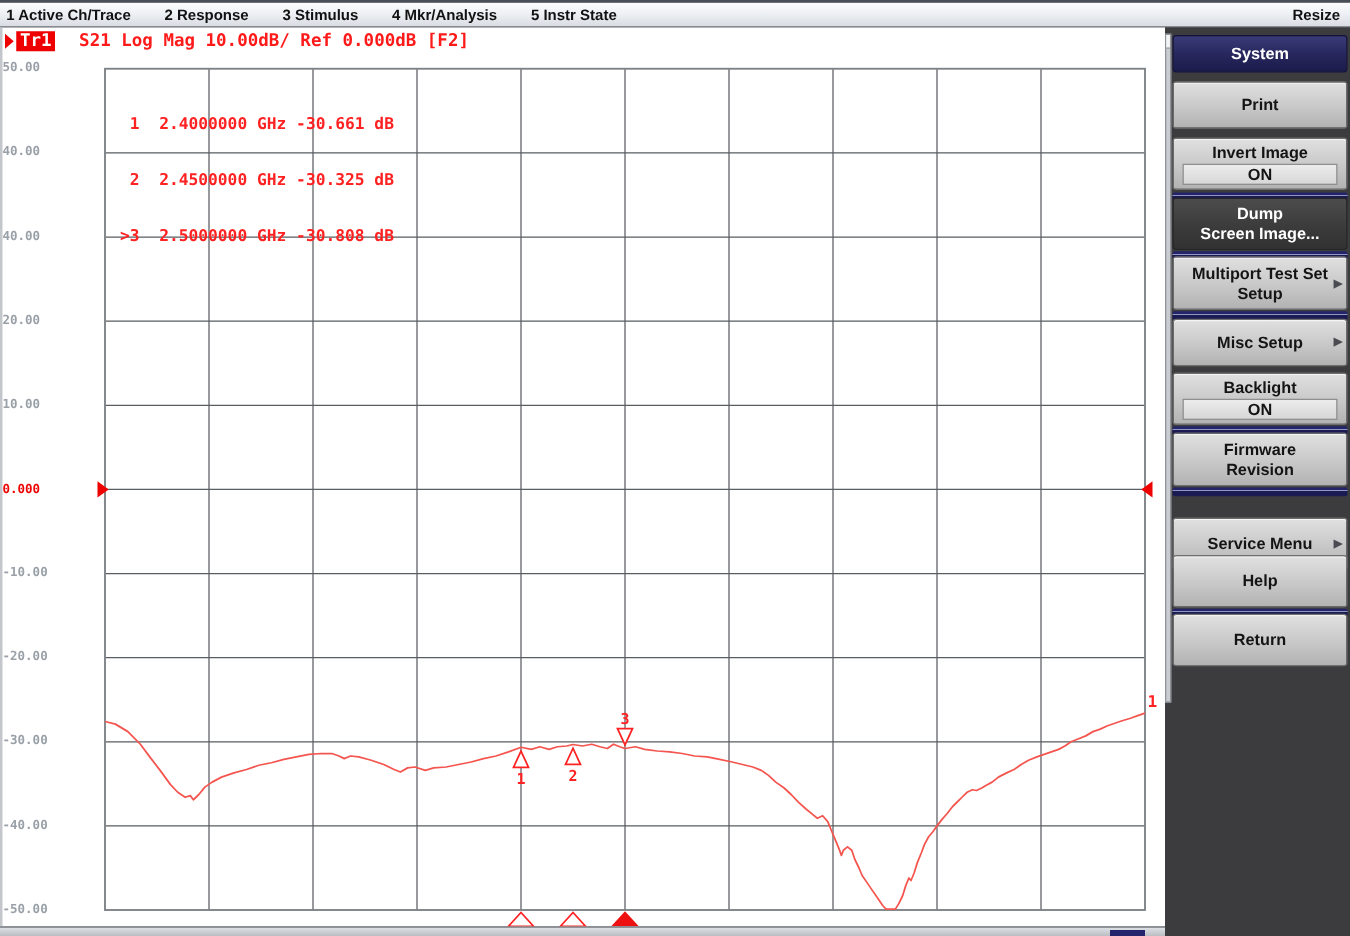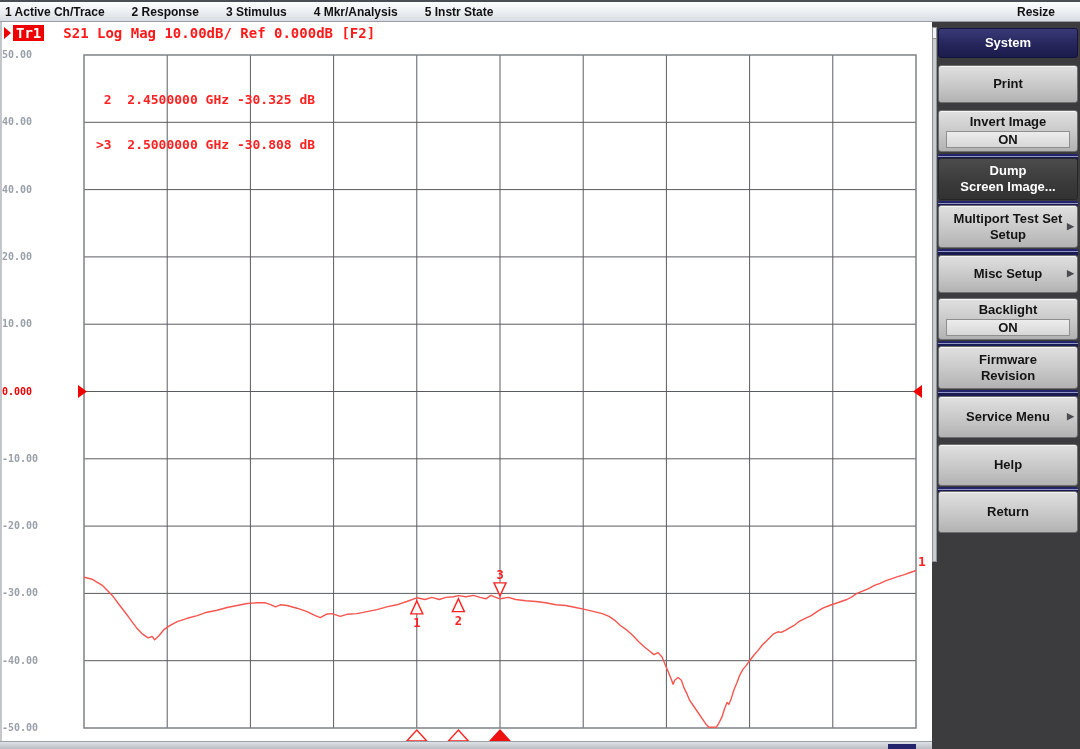--- a/index.html
+++ b/index.html
@@ -10,21 +10,21 @@
   }
   
   .menubar{
     position:absolute;left:0;top:0;width:1080px;height:22px;box-sizing:border-box;
     background:linear-gradient(180deg,#fdfdfe 0%,#eef1f5 45%,#d9dde3 100%);
     border-top:2px solid #4a4e56;border-bottom:1px solid #989ea6;
     display:flex;align-items:center;gap:27px;padding-left:5px;
     font-size:12px;font-weight:bold;color:#111;
   }
   .menubar .mitem{cursor:default;white-space:nowrap;}
-  .menubar .resize{position:absolute;right:25px;top:3px;padding-left:36px;}
+  .menubar .resize{position:absolute;right:8px;top:3px;padding-left:36px;}
   
   .panel{
     position:absolute;left:0;top:22px;width:932px;height:719px;
     background:#ffffff;box-sizing:border-box;border-left:2px solid #c3c7cb;
   }
   .trace-header{
     position:absolute;left:2px;top:3px;display:flex;align-items:center;
     font-family:"DejaVu Sans Mono",monospace;font-size:14px;font-weight:bold;
     color:#ff1a1a;white-space:pre;z-index:3;
   }
@@ -108,20 +108,21 @@
 
 <div class="panel">
 
   <div class="trace-header">
     <span class="tr-arrow"></span>
     <span class="tr-badge">Tr1</span>
     <span>S21 Log Mag 10.00dB/ Ref 0.000dB [F2]</span>
   </div>
 
   <div class="marker-table">
+    <div> 1  2.4000000 GHz -30.661 dB</div>
     <div> 2  2.4500000 GHz -30.325 dB</div>
     <div>&gt;3  2.5000000 GHz -30.808 dB</div>
   </div>
 
   <div class="ylabels">
     <div class="ylab" style="top:25px">50.00</div>
     <div class="ylab" style="top:92px">40.00</div>
     <div class="ylab" style="top:160px">40.00</div>
     <div class="ylab" style="top:227px">20.00</div>
     <div class="ylab" style="top:294px">10.00</div>
@@ -219,21 +220,21 @@
 
   <div class="sep" style="top:319px"></div>
 
   <div class="sbtn" style="top:324px;height:43px">
     <span>Firmware</span>
     <span>Revision</span>
   </div>
 
   <div class="sep" style="top:368px"></div>
 
-  <div class="sbtn" style="top:374px;height:42px">
+  <div class="sbtn" style="top:392px;height:42px">
     <span>Service Menu</span>
     <span class="sub-arrow">▶</span>
   </div>
 
   <div class="sbtn" style="top:422px;height:42px">
     <span>Help</span>
   </div>
 
   <div class="sep" style="top:465px"></div>
 

